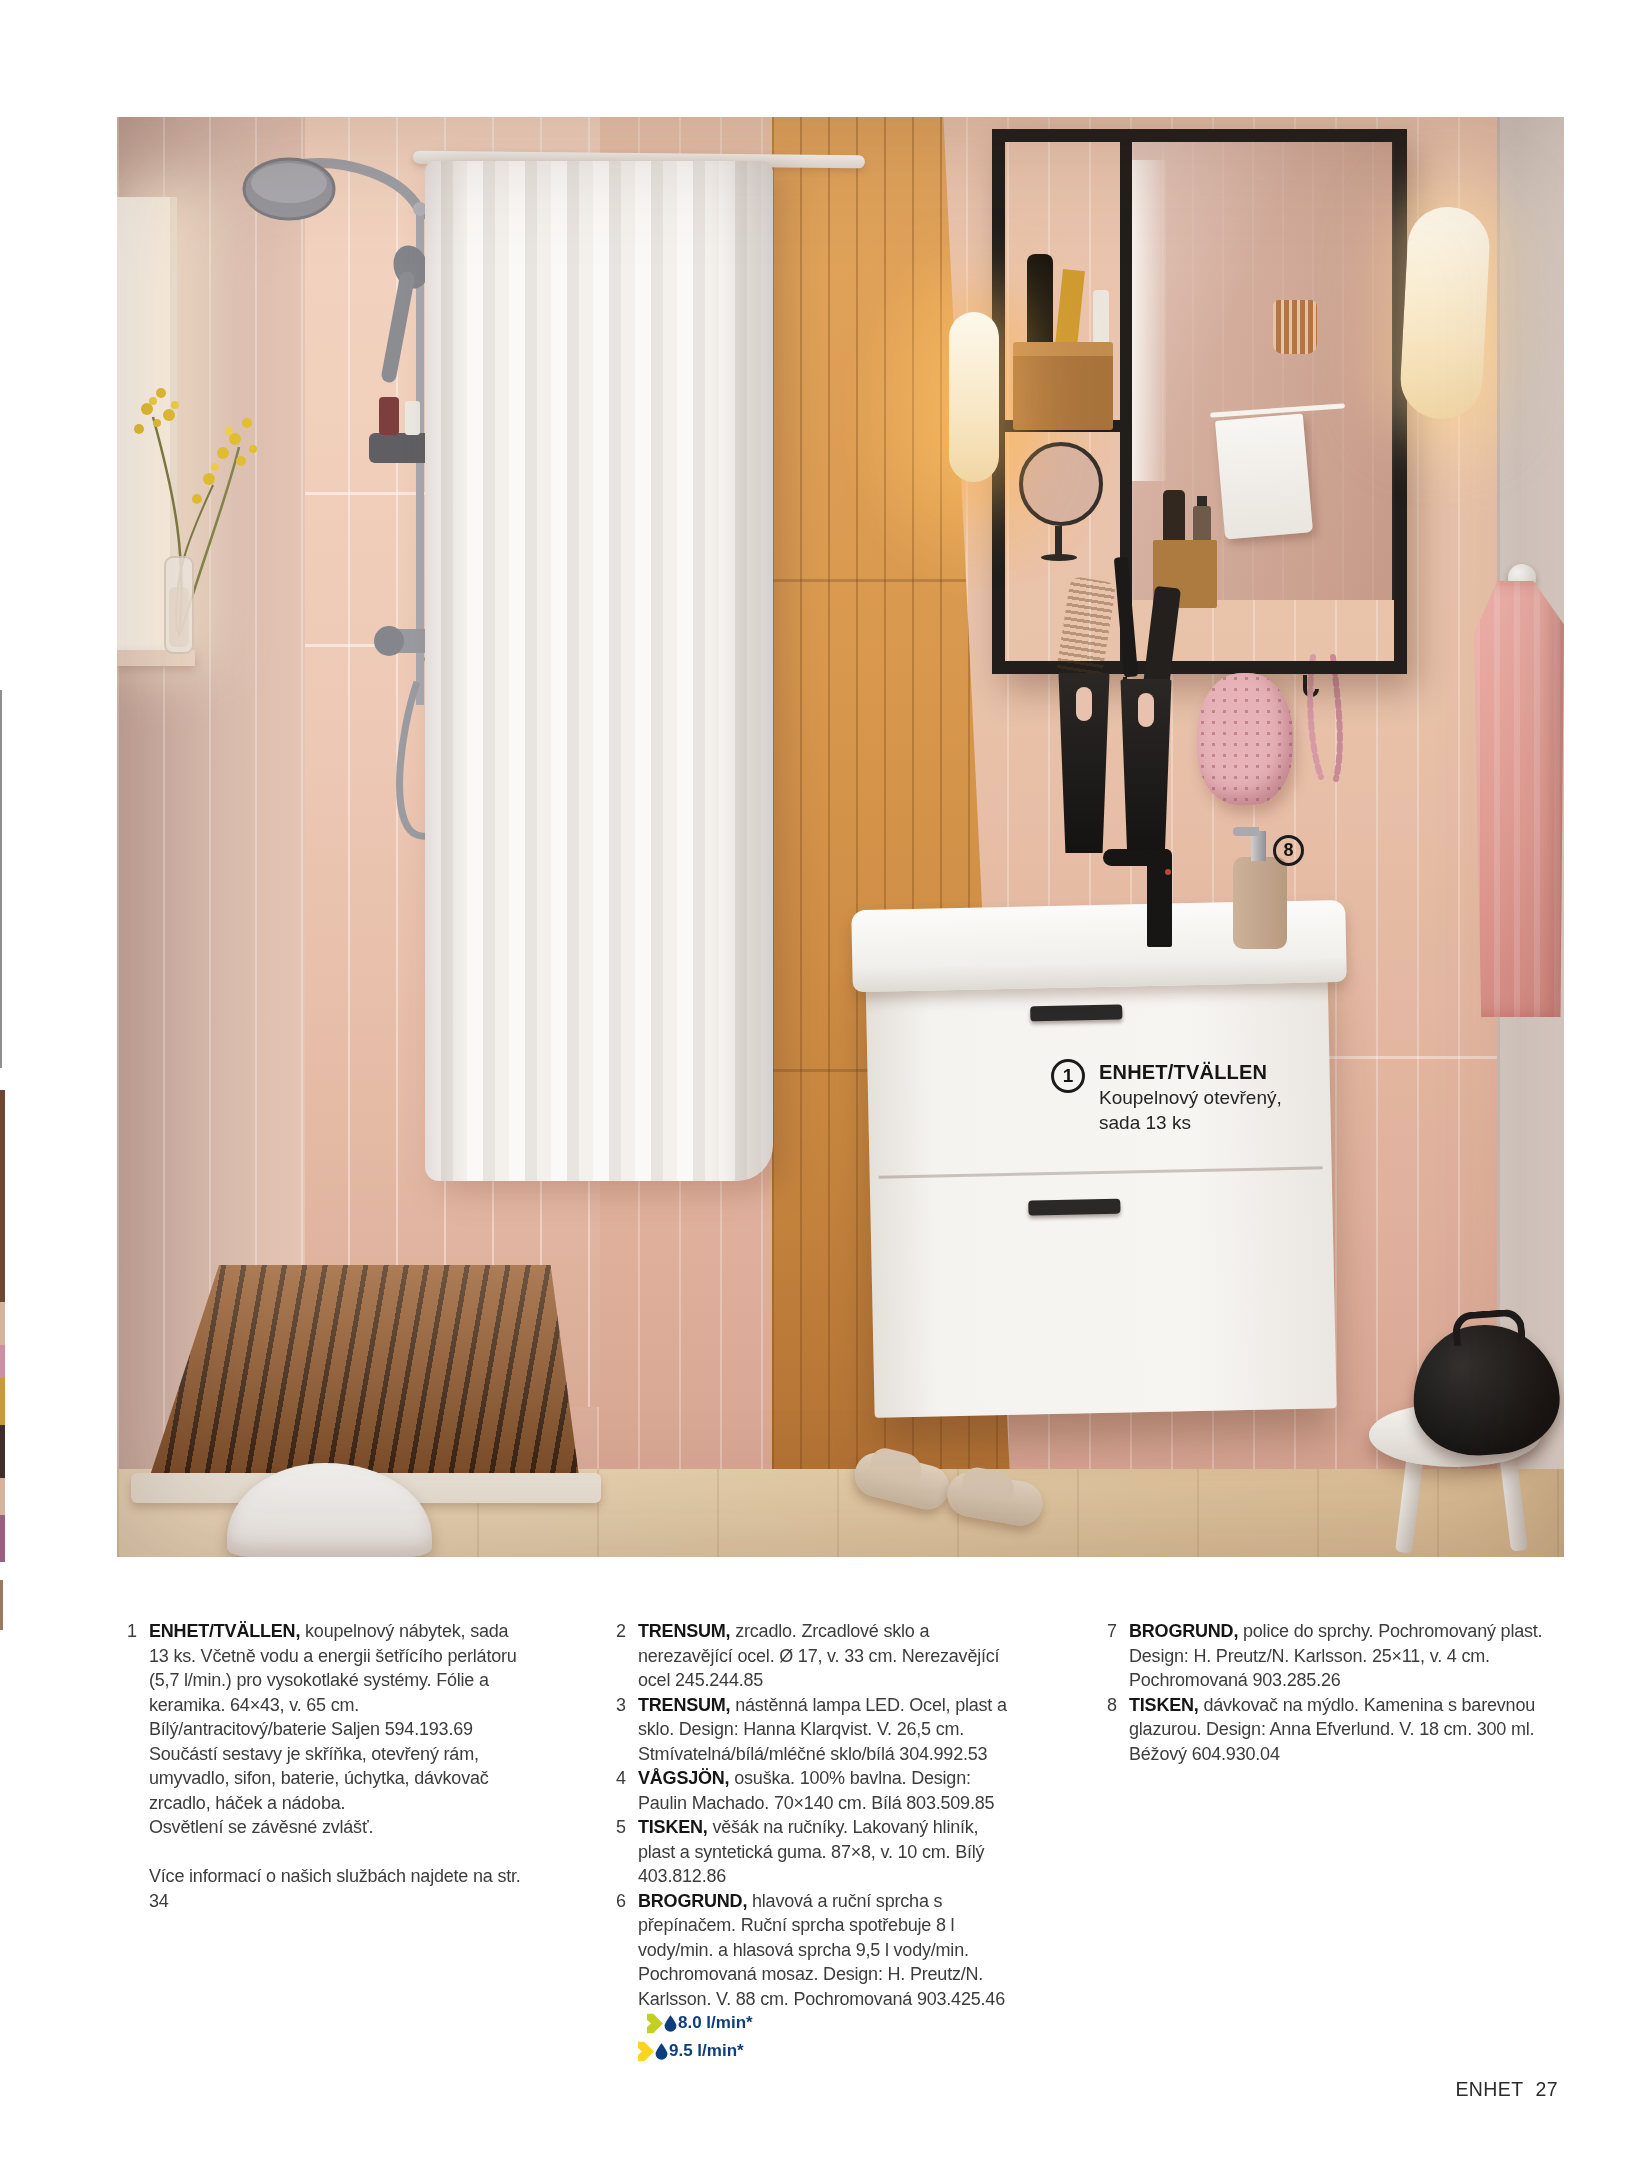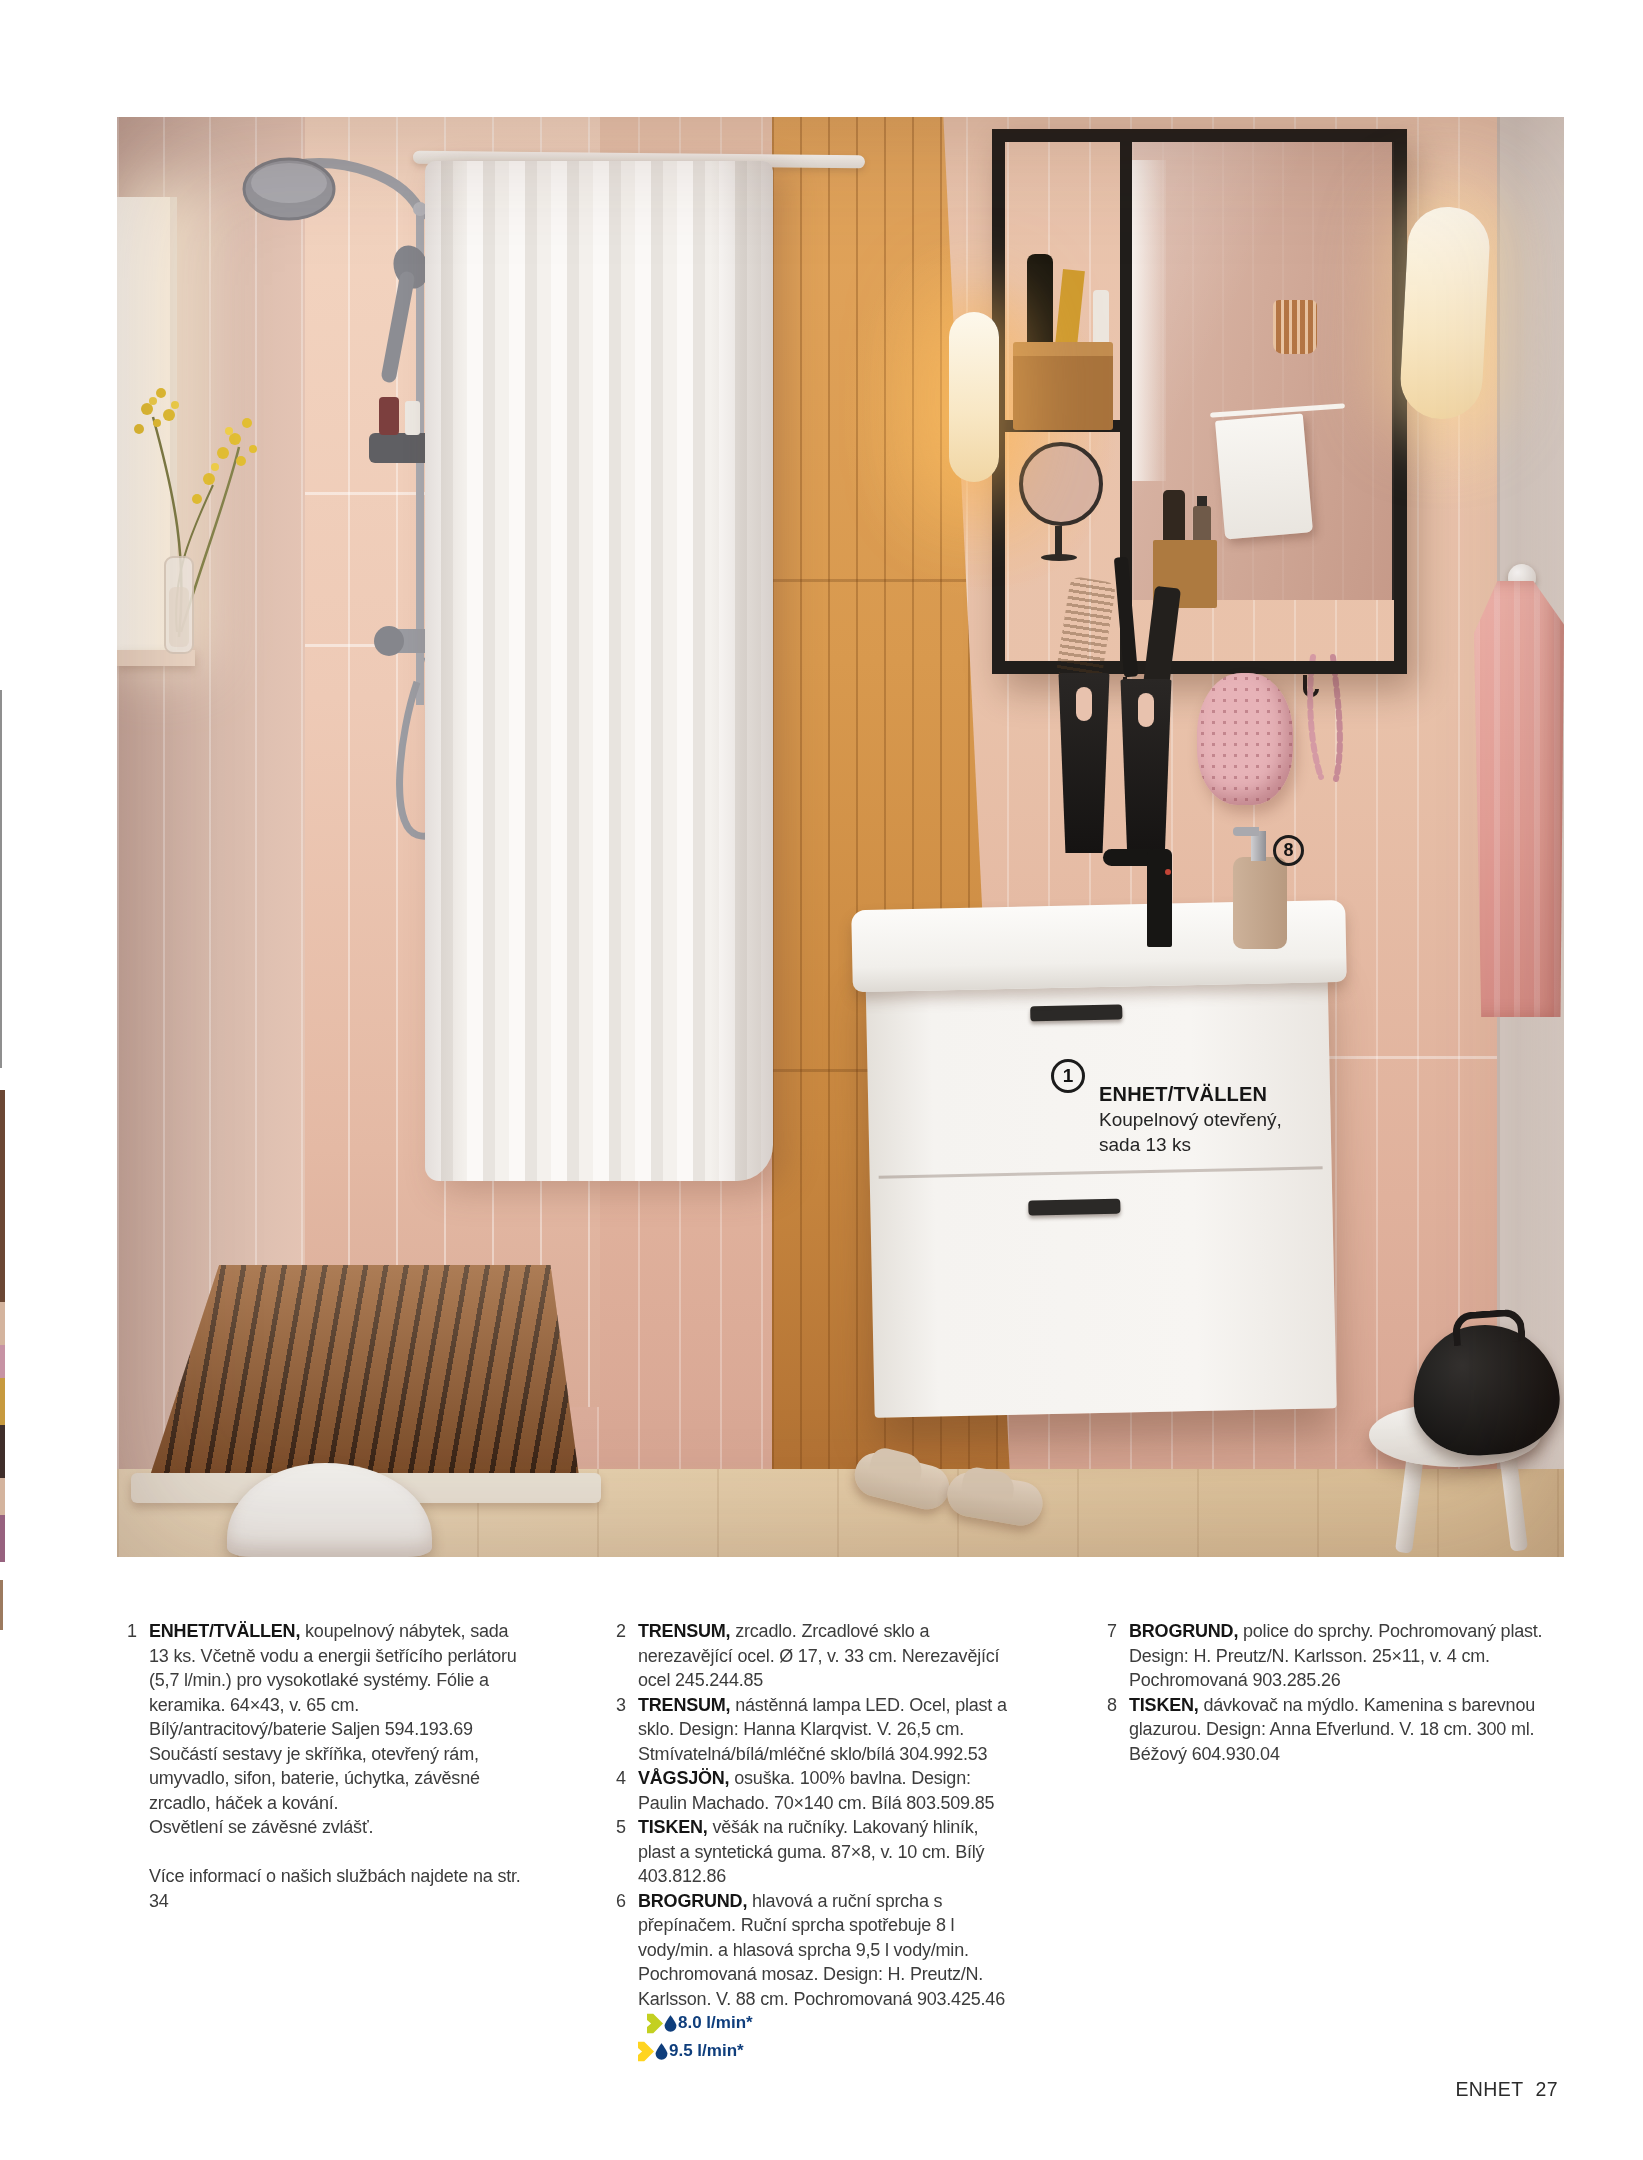--- a/index.html
+++ b/index.html
@@ -199,21 +199,21 @@
   #ph-slip1 { left:737px; top:1342px; transform:rotate(14deg); }
   #ph-slip2 { left:830px; top:1360px; transform:rotate(10deg); }
 
   
   .callout { display:flex; align-items:flex-start; gap:14px; }
   #ph-callout1 { left:934px; top:942px; width:300px; }
   .co-circle { width:34px; height:34px; border:3px solid #1c1c1c; border-radius:50%;
     display:flex; align-items:center; justify-content:center;
     font-size:19px; font-weight:700; color:#141414; flex:0 0 34px; }
   .co-text { padding-top:1px; }
-  .co-title { font-size:20px; font-weight:700; color:#161616; line-height:25px; letter-spacing:.2px;margin-top:22px; }
+  .co-title { font-size:20px; font-weight:700; color:#161616; line-height:25px; letter-spacing:.2px; }
   .co-line { font-size:19px; color:#242424; line-height:25px; }
   #ph-callout8 { left:1156px; top:718px; }
   #ph-callout8 .co-circle { width:31px; height:31px; border-width:3px; font-size:18px; flex-basis:31px; }
 
   
   .col { position:absolute; font-size:18px; line-height:24.5px; letter-spacing:-.2px; color:#3c3c3c; }
   #col1 { left:127px; top:1619px; width:400px; }
   #col2 { left:616px; top:1619px; width:400px; }
   #col3 { left:1107px; top:1619px; width:440px; }
   .prod-row { display:flex; }
@@ -398,21 +398,21 @@
   <div id="ph-bag" class="abs"></div>
   <div class="slipper" id="ph-slip1"></div>
   <div class="slipper" id="ph-slip2"></div>
 </div>
 
 <div class="col" id="col1">
     <div class="prod-row">
       <span class="prod-num">1</span>
       <span class="prod-body"><strong>ENHET/TVÄLLEN, </strong>koupelnový nábytek, sada 13 ks. Včetně vodu a energii šetřícího perlátoru (5,7 l/min.) pro vysokotlaké systémy. Fólie a keramika. 64×43, v. 65 cm. Bílý/antracitový/baterie Saljen 594.193.69</span>
     </div>
-    <div class="prod-note">Součástí sestavy je skříňka, otevřený rám, umyvadlo, sifon, baterie, úchytka, závěsné zrcadlo, háček a kování.</div>
+    <div class="prod-note">Součástí sestavy je skříňka, otevřený rám, umyvadlo, sifon, baterie, úchytka, dávkovač zrcadlo, háček a nádoba.</div>
     <div class="prod-note">Osvětlení se závěsné zvlášť.</div>
     <div class="col-para">Více informací o našich službách najdete na str. 34</div>
   </div>
 <div class="col" id="col2">
     <div class="prod-row">
       <span class="prod-num">2</span>
       <span class="prod-body"><strong>TRENSUM, </strong>zrcadlo. Zrcadlové sklo a nerezavějící ocel. Ø 17, v. 33 cm. Nerezavějící ocel 245.244.85</span>
     </div>
     <div class="prod-row">
       <span class="prod-num">3</span>

